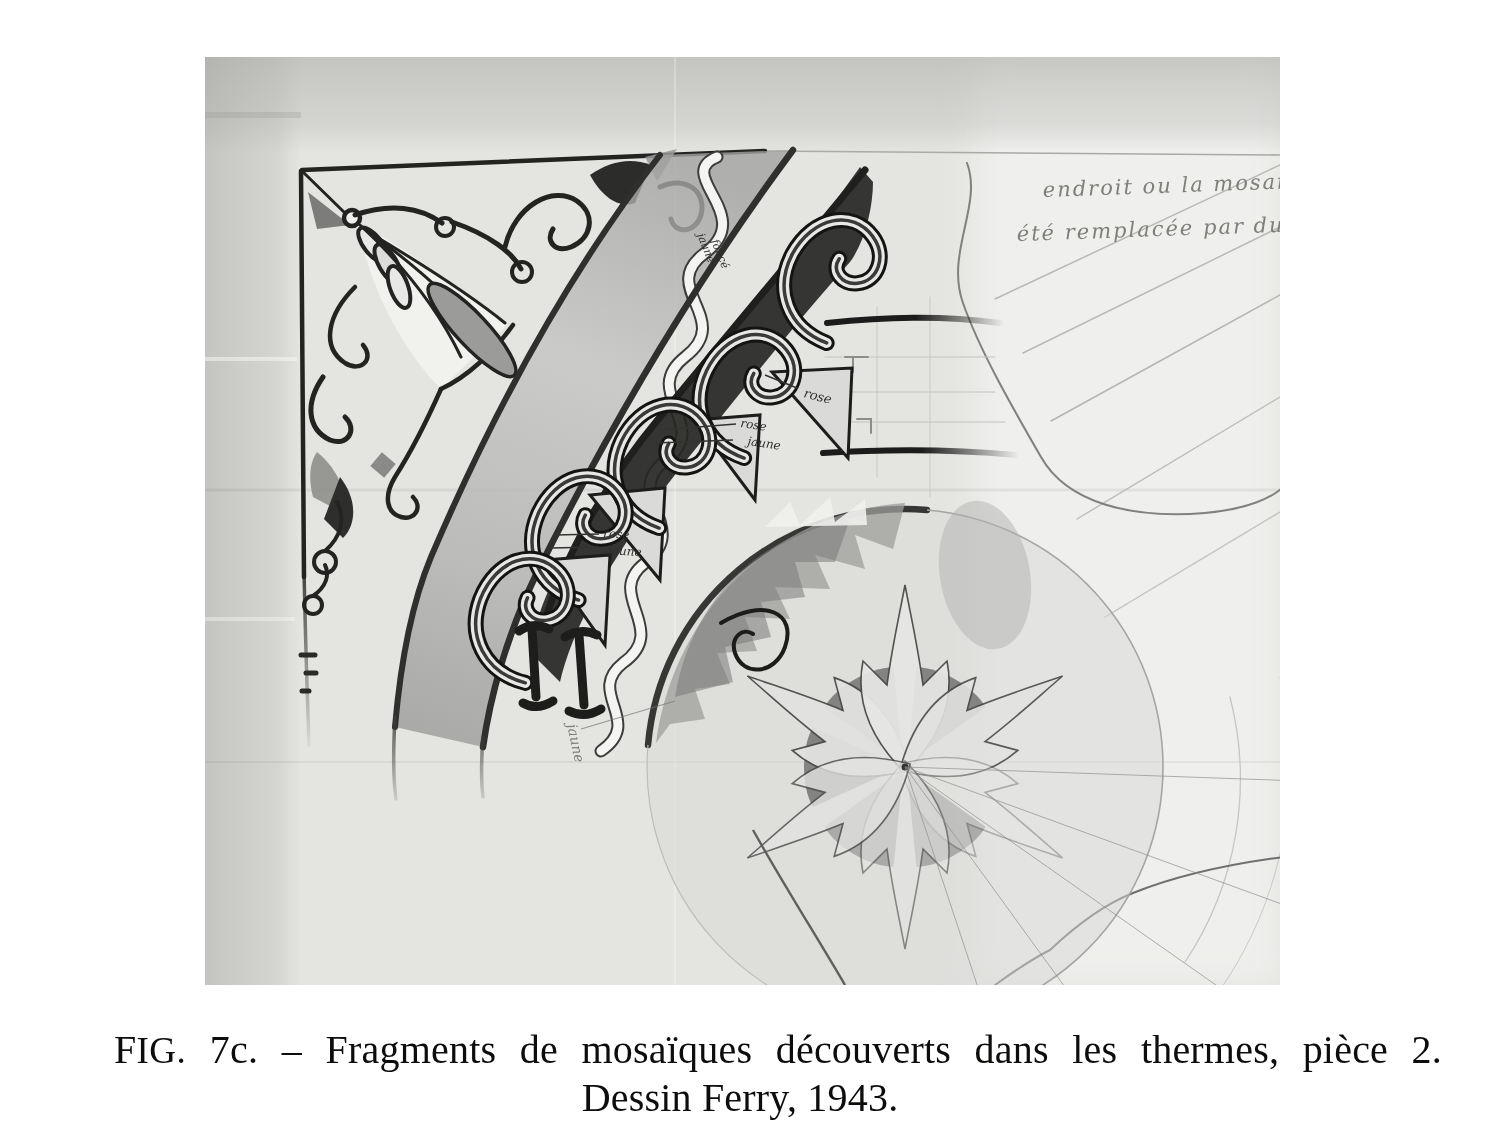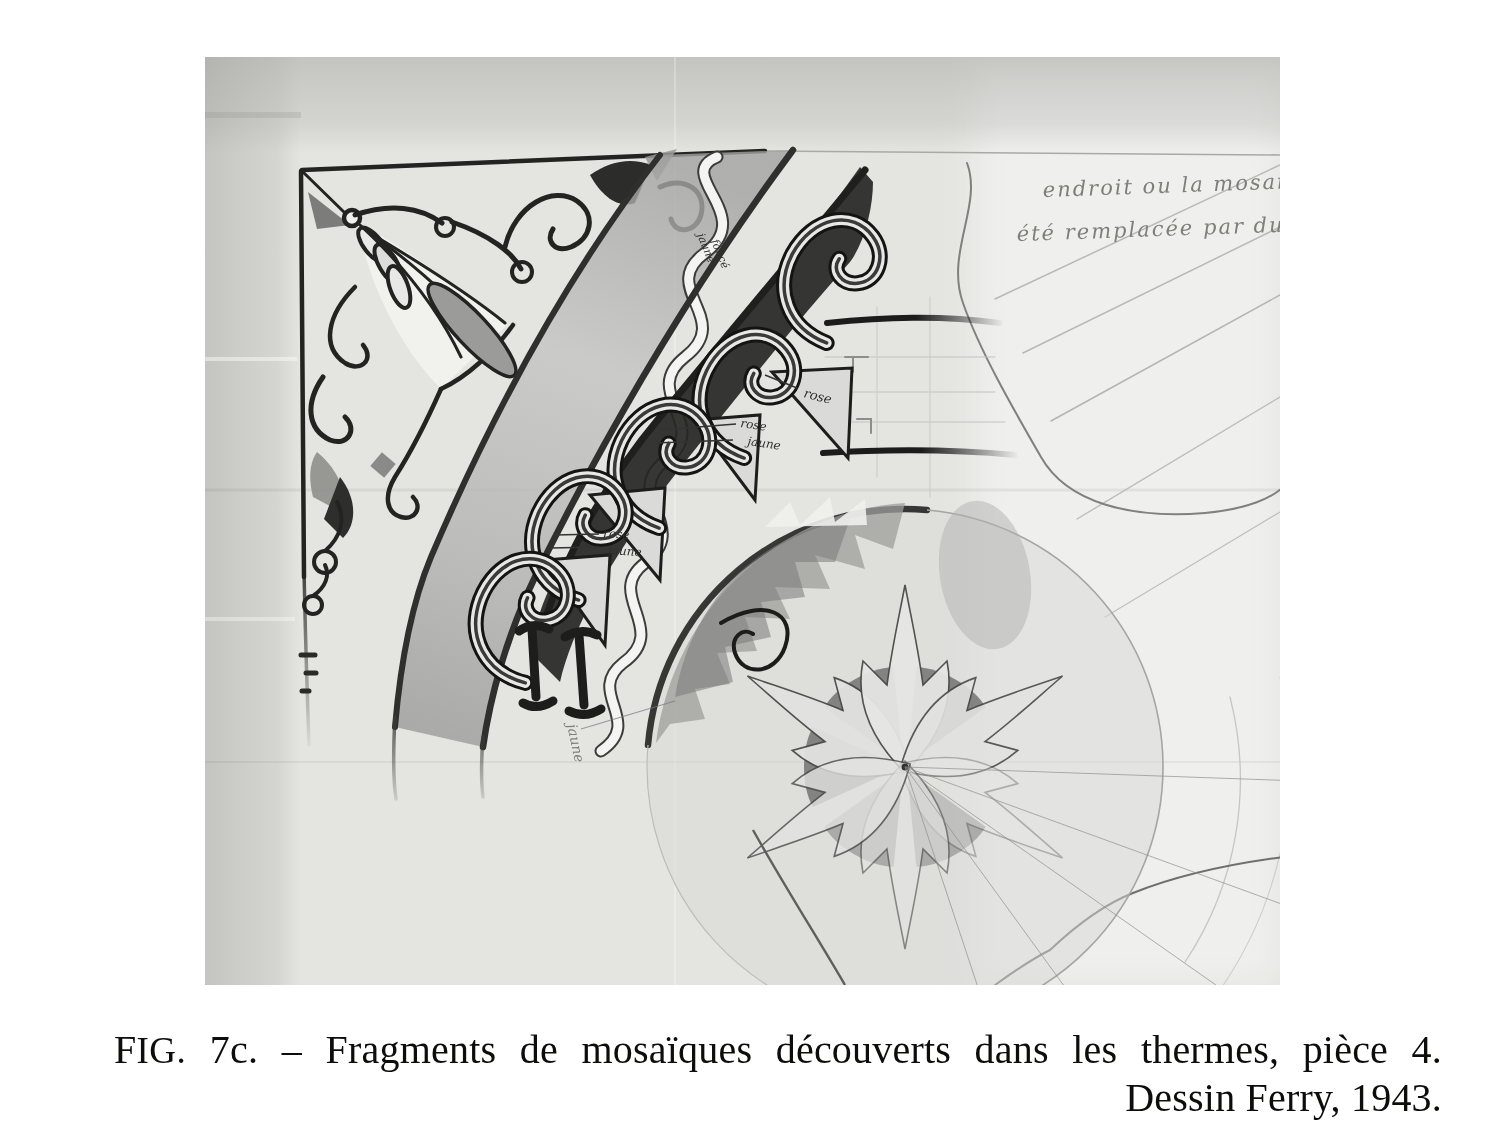--- a/index.html
+++ b/index.html
@@ -11,21 +11,21 @@
     position:absolute;left:205px;top:57px;width:1075px;height:928px;
     background:#e4e4e1;overflow:hidden;
     box-shadow:inset 0 0 40px rgba(90,90,88,.18);
   }
   .photo svg{position:absolute;left:0;top:0;display:block;}
   .caption{
     position:absolute;left:38px;top:1026px;width:1404px;
     color:#0d0d0c;font-size:40px;line-height:1.2;letter-spacing:.2px;
   }
   .cap-line1{text-align:justify;text-align-last:justify;text-indent:76px;white-space:normal;}
-  .cap-line2{text-align:right;}
+  .cap-line2{text-align:center;}
   .cap-initial{font-size:40px;}
   .cap-small{font-size:37px;text-transform:uppercase;letter-spacing:.5px;}
   .hand{font-style:italic;fill:#7f7f79;font-family:"DejaVu Serif",serif;}
   .lab{font-style:italic;fill:#2e2e2c;font-family:"DejaVu Serif",serif;}
 </style>
 </head>
 <body>
 
 <div class="photo">
 <svg width="1075" height="928" viewBox="0 0 1075 928">
@@ -264,15 +264,15 @@
     <text class="lab" font-size="12" transform="translate(403,497) rotate(4)">jaune</text>
     <text class="lab" font-size="11" fill="#4a4a48" transform="translate(492,178) rotate(68)">jaune</text>
     <text class="lab" font-size="11" fill="#4a4a48" transform="translate(506,184) rotate(68)">foncé</text>
     <path d="M376,672 L470,644" stroke="#77777f" stroke-opacity=".7" stroke-width="1.2"></path>
     <text class="hand" font-size="14" fill="#6f6f6d" transform="translate(362,668) rotate(78)">jaune</text>
   </g>
 </svg>
 </div>
 
 <div class="caption">
-  <div class="cap-line1"><span><span class="cap-initial">F</span><span class="cap-small">ig.</span></span> <span>7c.</span> <span>–</span> <span>Fragments de mosaïques découverts dans les thermes, pièce 4.</span></div>
+  <div class="cap-line1"><span><span class="cap-initial">F</span><span class="cap-small">ig.</span></span> <span>7c.</span> <span>–</span> <span>Fragments de mosaïques découverts dans les thermes, pièce 2.</span></div>
   <div class="cap-line2">Dessin Ferry, 1943.</div>
 </div>
 
 </body></html>

